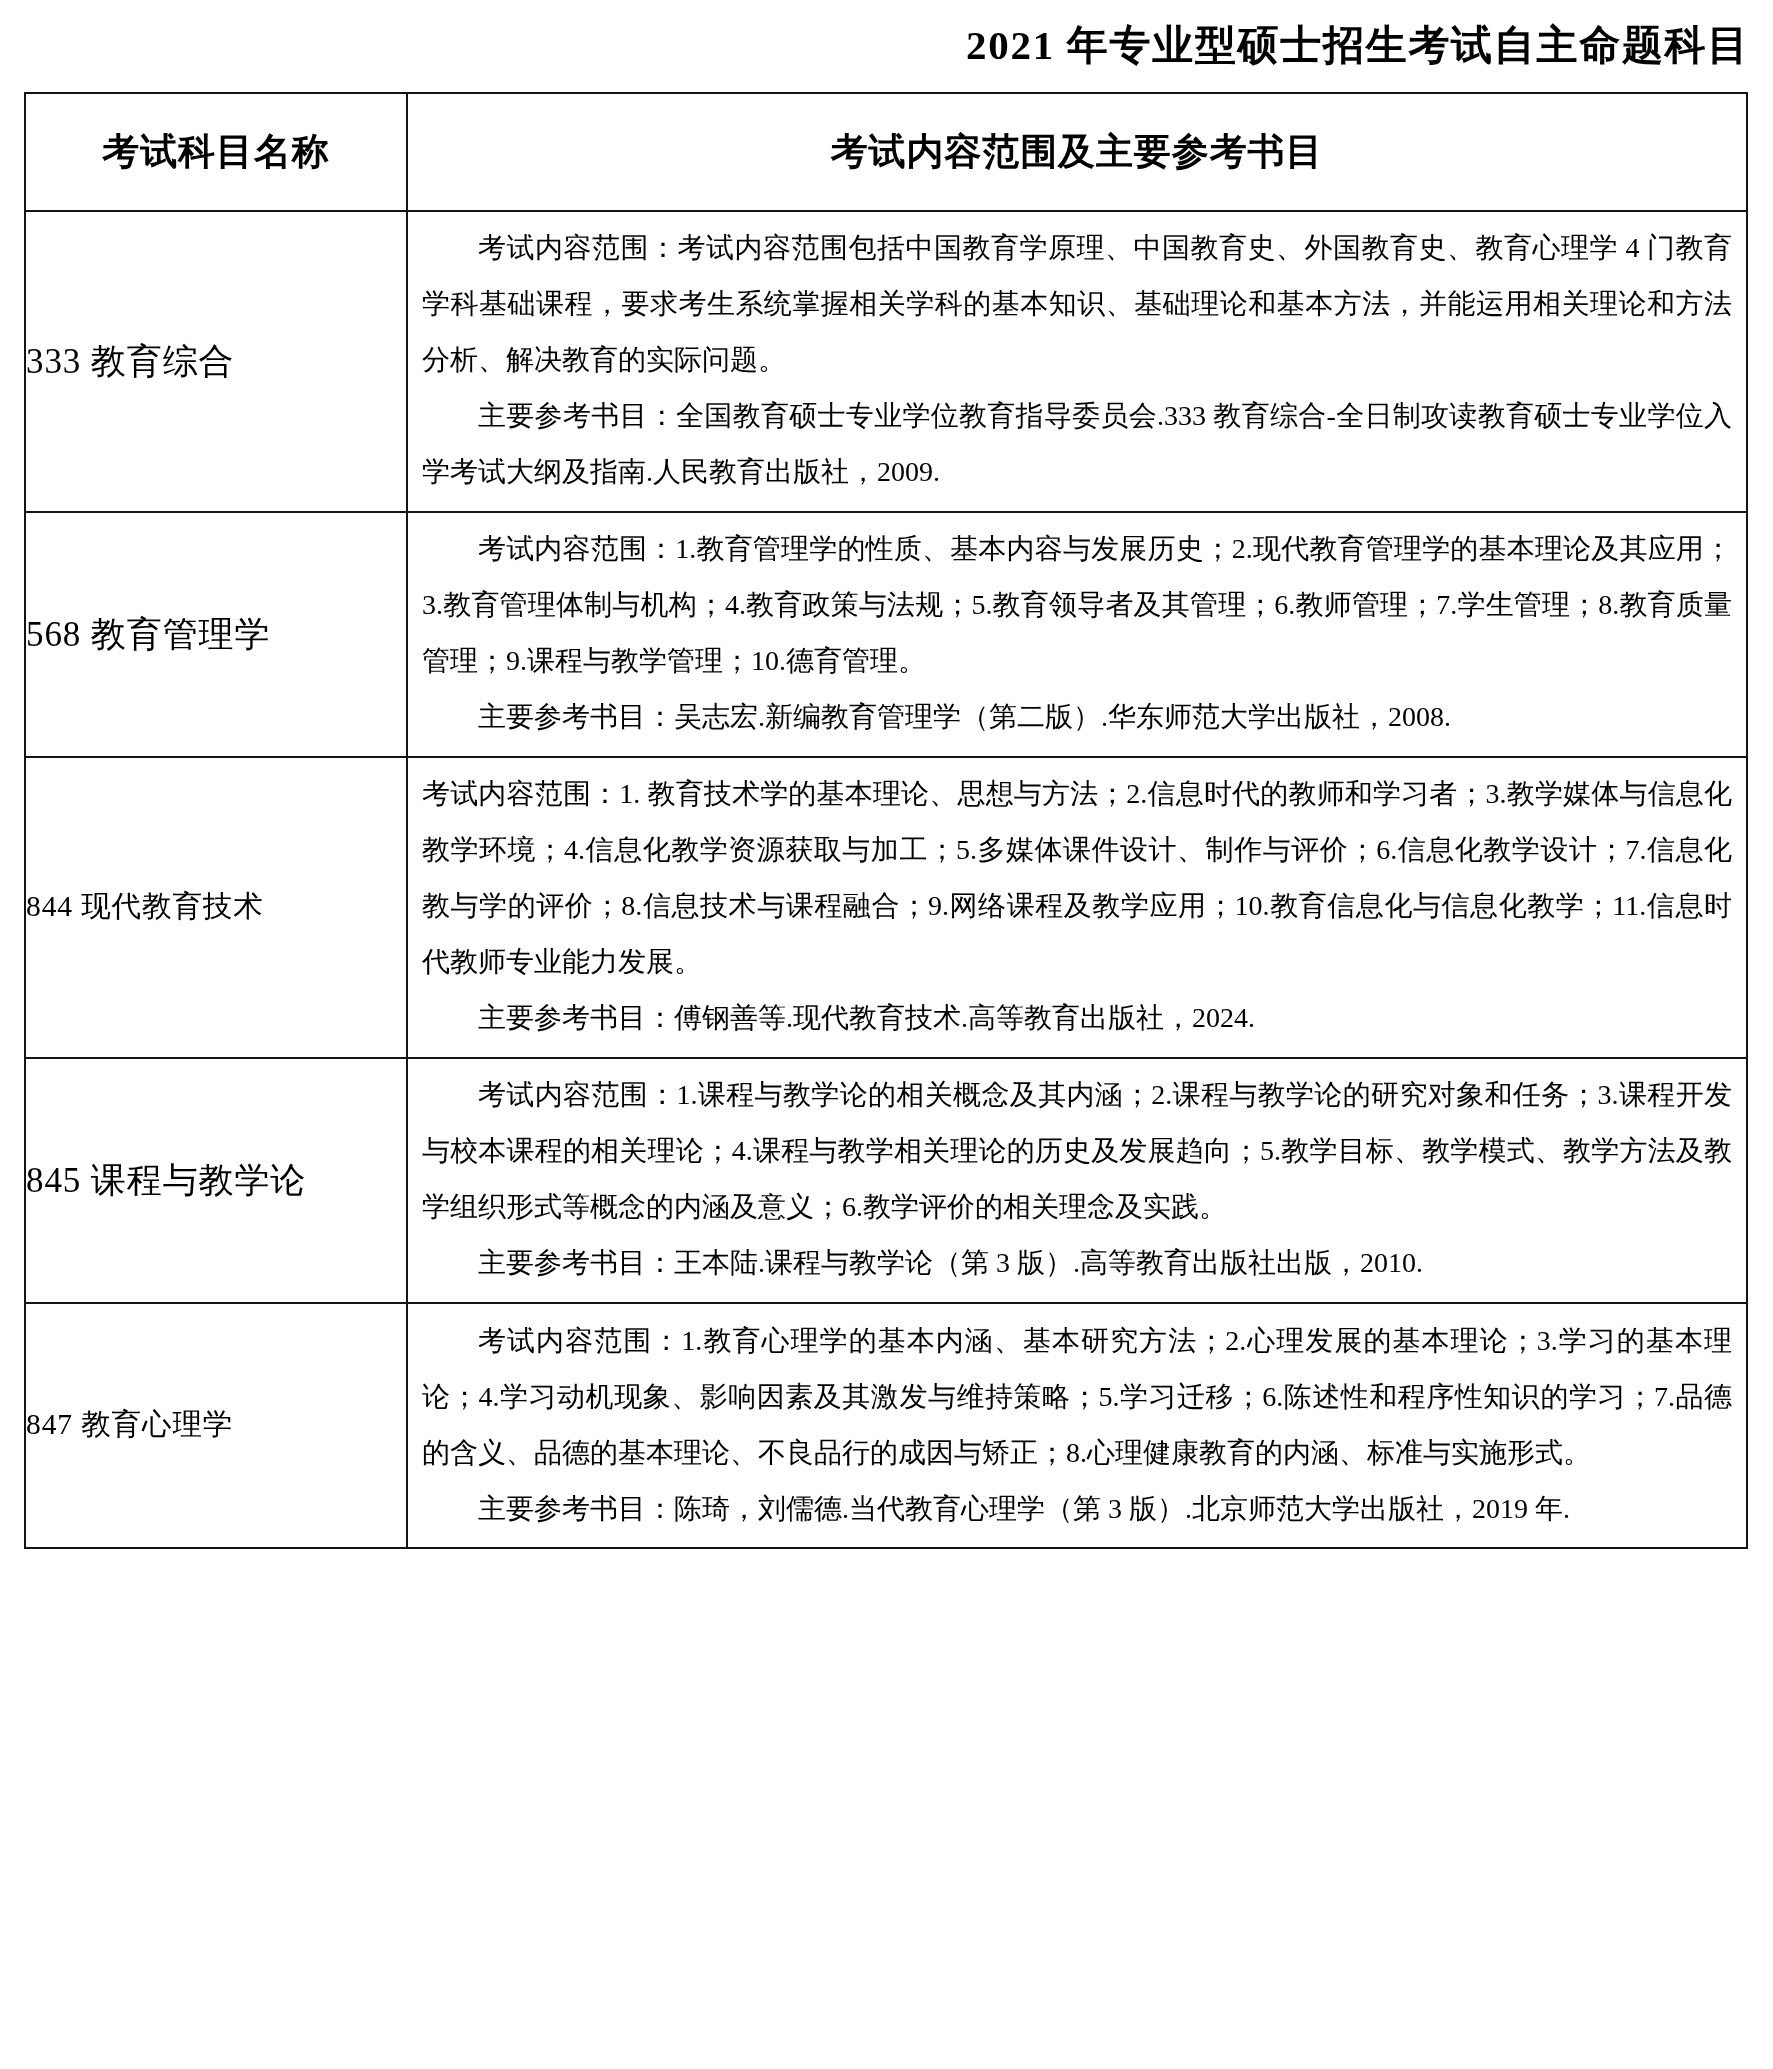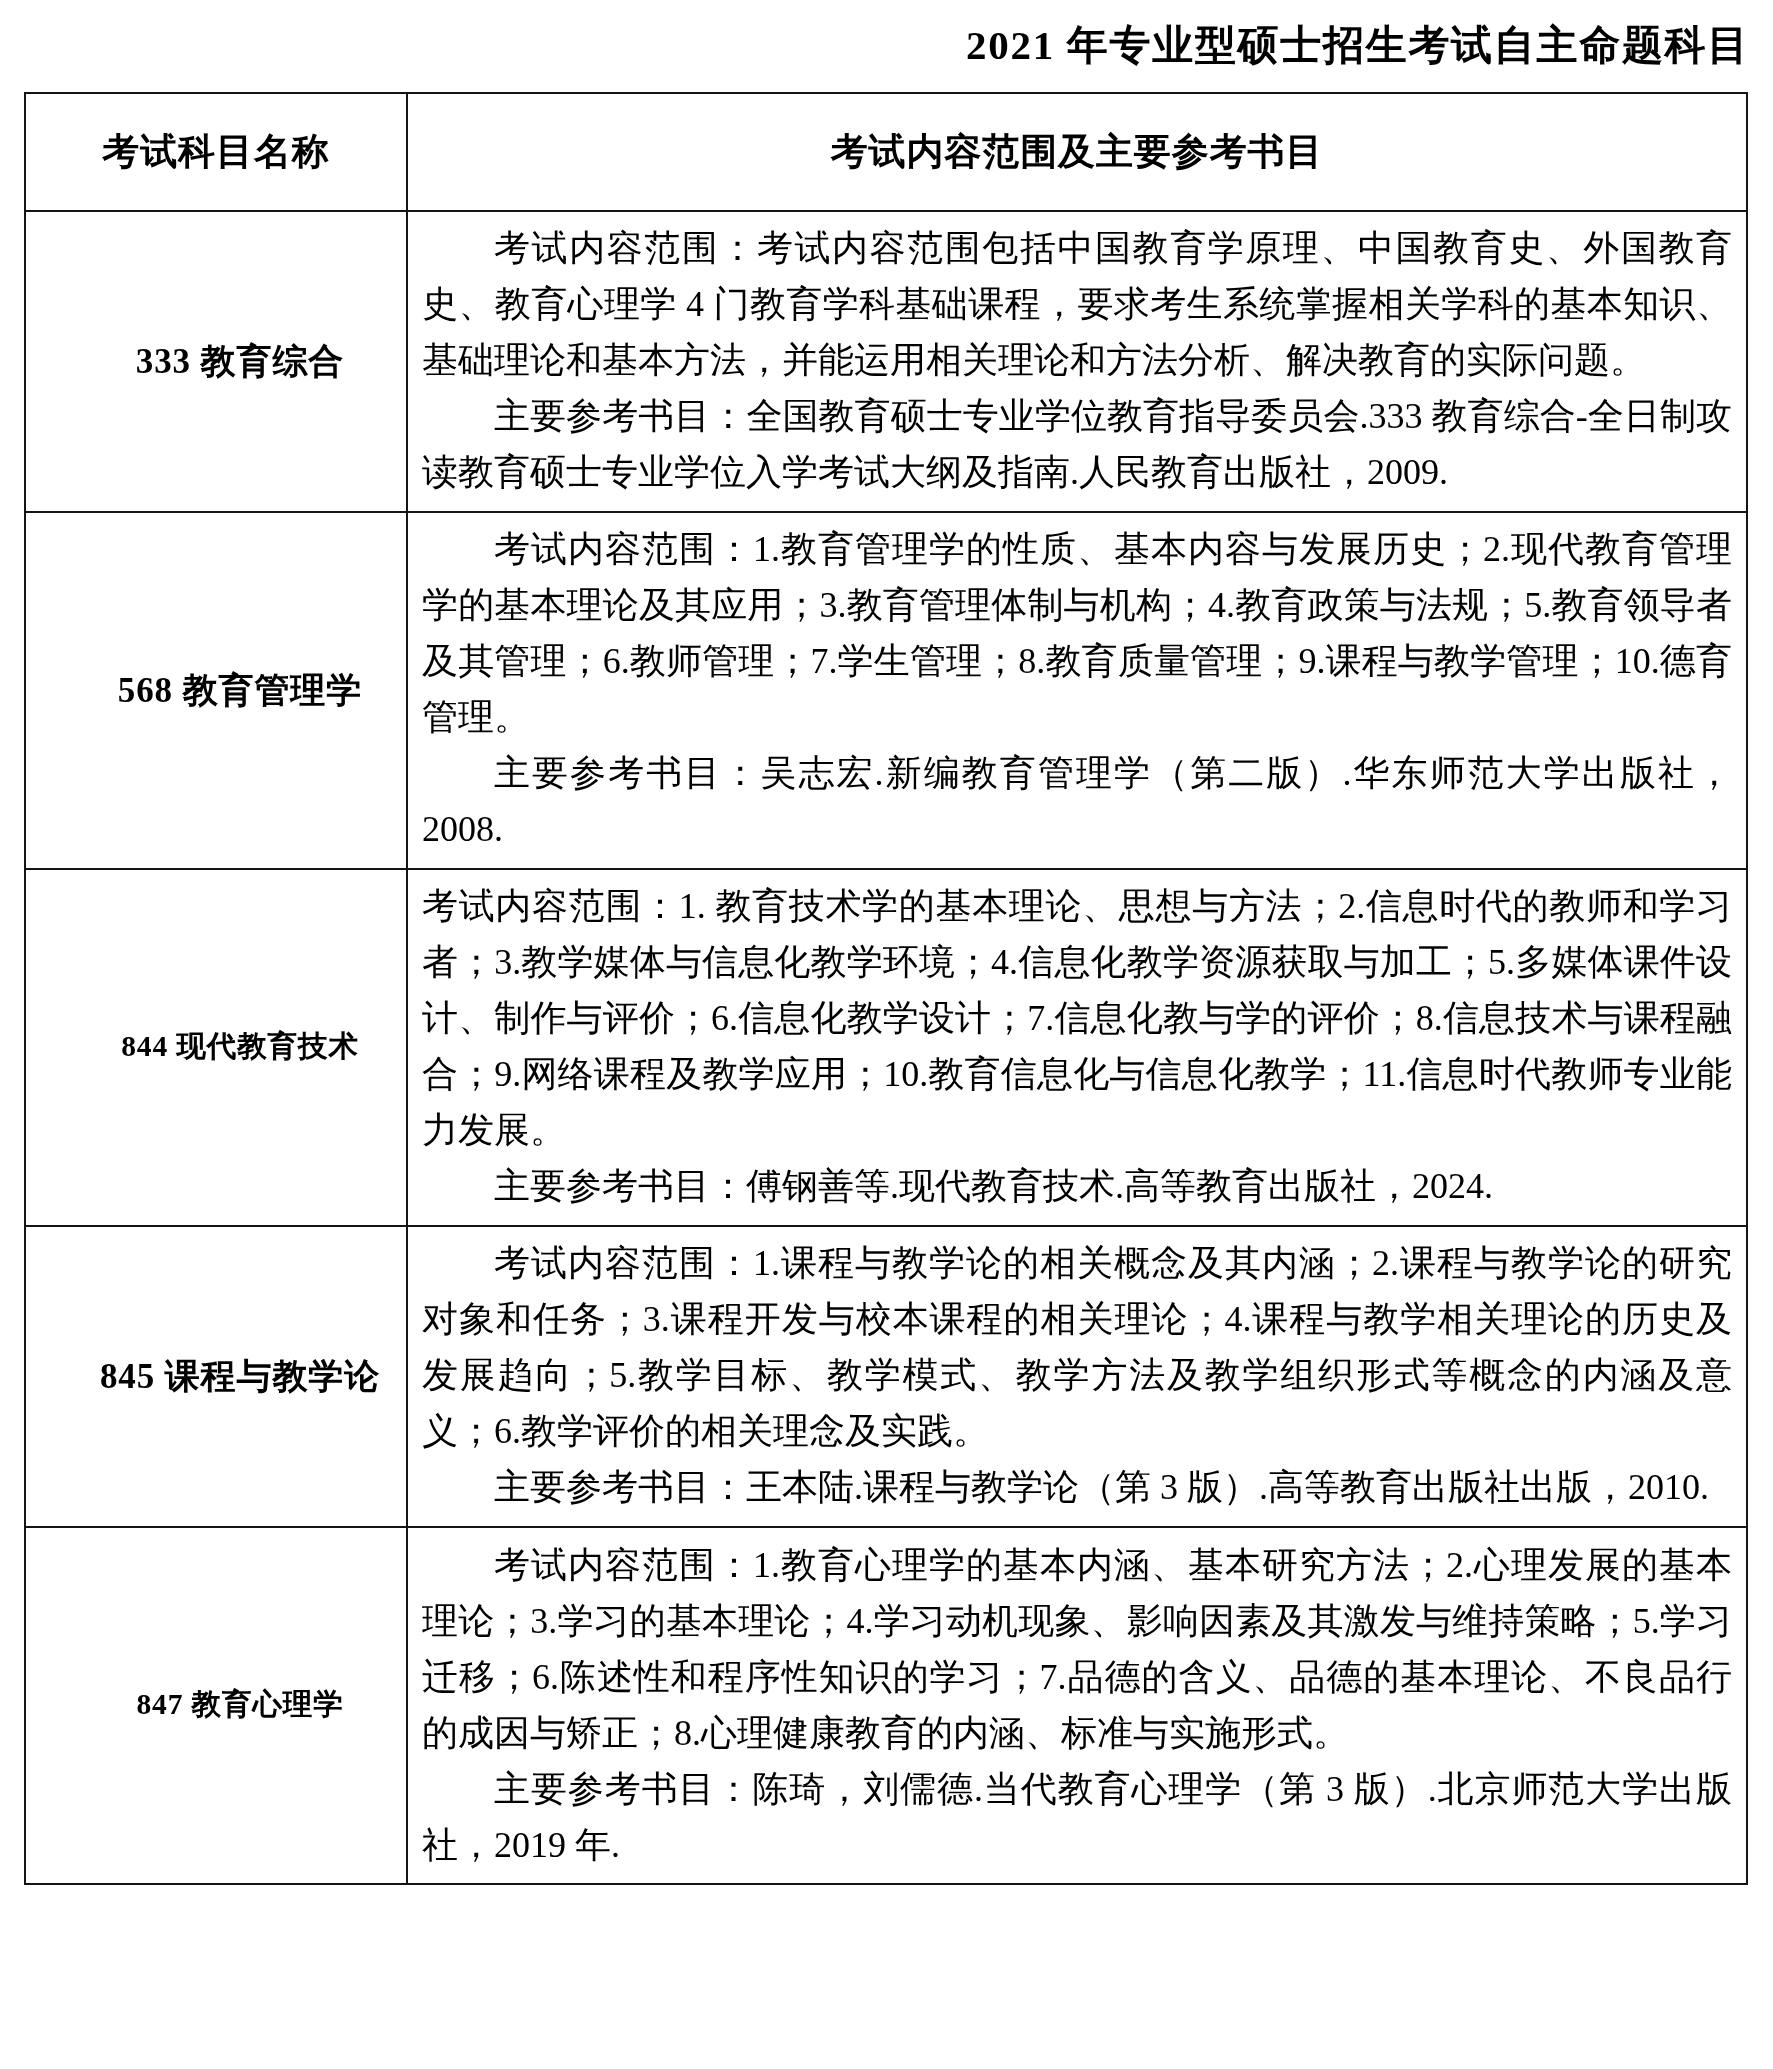--- a/index.html
+++ b/index.html
@@ -33,33 +33,31 @@
     vertical-align: middle;
   }
   th.hdr {
     font-size: 37px;
     font-weight: bold;
     text-align: center;
     height: 118px;
     letter-spacing: 0.9px;
   }
   td.subject-cell {
-    text-align: center;
-    font-weight: bold;
+    font-weight: normal;
     font-size: 35px;
     letter-spacing: 0.9px;
-    padding-left: 48px;
   }
   td.subject-cell.small { font-size: 29.5px; margin-left: 42px; }
   td.content-cell {
     padding: 8.7px 14px 10.4px 14px;
     vertical-align: middle;
   }
   td.content-cell p {
-    font-size: 36px;
+    font-size: 28px;
     line-height: 56px;
     text-align: justify;
     text-indent: 2em;
   }
   td.content-cell p.no-indent { text-indent: 0; }
 </style>
 </head>
 <body>
 
 <h1 class="doc-title">2021 年专业型硕士招生考试自主命题科目</h1>

